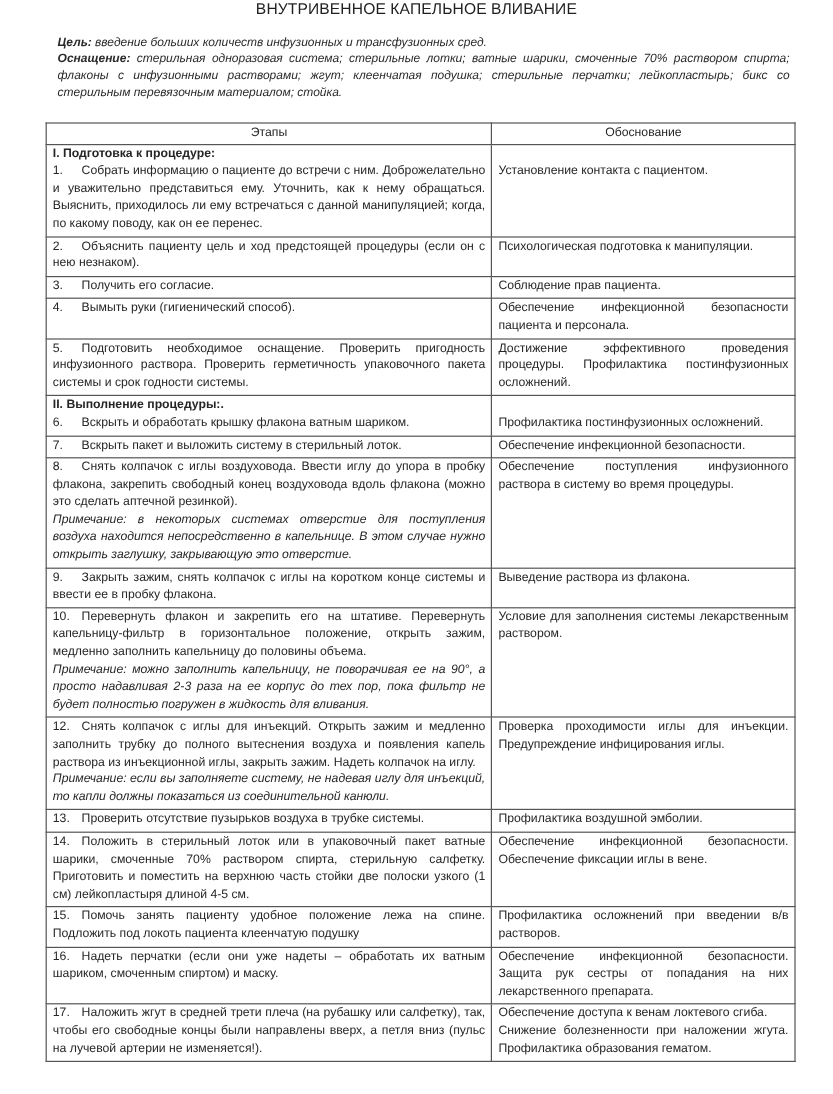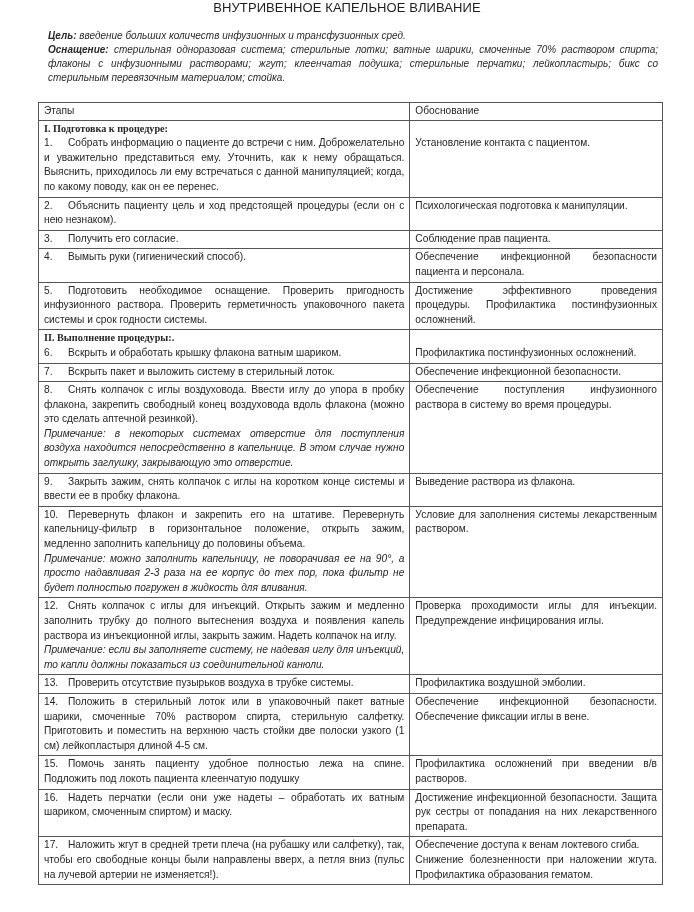--- a/index.html
+++ b/index.html
@@ -18,24 +18,24 @@
   .intro p { margin: 0; text-align: justify; }
   .intro b { font-weight: bold; }
   table {
     position: absolute; left: 38px; top: 102px; width: 625px;
     border-collapse: collapse; font-size: 10.2px; line-height: 14.6px; color: #262626;
   }
   td, th {
     border: 1px solid #555; vertical-align: top; padding: 1px 5px 2px 5px;
     text-align: justify;
   }
-  th { font-weight: normal; text-align: left; padding: 1px 5px; }
+  th { font-weight: normal; text-align: center; padding: 1px 5px; }
   col.c1 { width: 372px; }
   col.c2 { width: 253px; }
-  .sec { font-weight: bold; display: block; font-family: Liberation Serif, serif; }
+  .sec { font-weight: bold; display: block; }
   .num { display: inline-block; width: 24px; }
   .note { font-style: italic; display: block; }
   .just { display: block; }
 </style>
 </head>
 <body>
 
 <div class="title">ВНУТРИВЕННОЕ КАПЕЛЬНОЕ ВЛИВАНИЕ</div>
 
 <div class="intro">
@@ -129,29 +129,29 @@
           <span class="just">Профилактика воздушной эмболии.</span>
         </td>
       </tr>
       <tr>
         <td><span class="num">14.</span><span>Положить в стерильный лоток или в упаковочный пакет ватные шарики, смоченные 70% раствором спирта, стерильную салфетку. Приготовить и поместить на верхнюю часть стойки две полоски узкого (1 см) лейкопластыря длиной 4-5 см.</span></td>
         <td>
           <span class="just">Обеспечение инфекционной безопасности. Обеспечение фиксации иглы в вене.</span>
         </td>
       </tr>
       <tr>
-        <td><span class="num">15.</span><span>Помочь занять пациенту удобное полностью лежа на спине. Подложить под локоть пациента клеенчатую подушку</span></td>
+        <td><span class="num">15.</span><span>Помочь занять пациенту удобное положение лежа на спине. Подложить под локоть пациента клеенчатую подушку</span></td>
         <td>
           <span class="just">Профилактика осложнений при введении в/в растворов.</span>
         </td>
       </tr>
       <tr>
         <td><span class="num">16.</span><span>Надеть перчатки (если они уже надеты – обработать их ватным шариком, смоченным спиртом) и маску.</span></td>
         <td>
-          <span class="just">Достижение инфекционной безопасности. Защита рук сестры от попадания на них лекарственного препарата.</span>
+          <span class="just">Обеспечение инфекционной безопасности. Защита рук сестры от попадания на них лекарственного препарата.</span>
         </td>
       </tr>
       <tr>
         <td><span class="num">17.</span><span>Наложить жгут в средней трети плеча (на рубашку или салфетку), так, чтобы его свободные концы были направлены вверх, а петля вниз (пульс на лучевой артерии не изменяется!).</span></td>
         <td>
           <span class="just">Обеспечение доступа к венам локтевого сгиба.</span>
           <span class="just">Снижение болезненности при наложении жгута. Профилактика образования гематом.</span>
         </td>
       </tr>
     </tbody>

